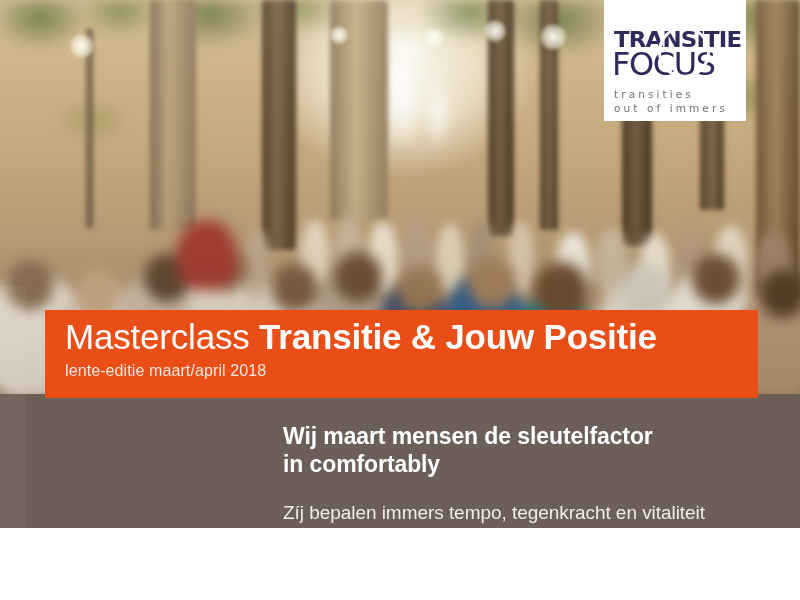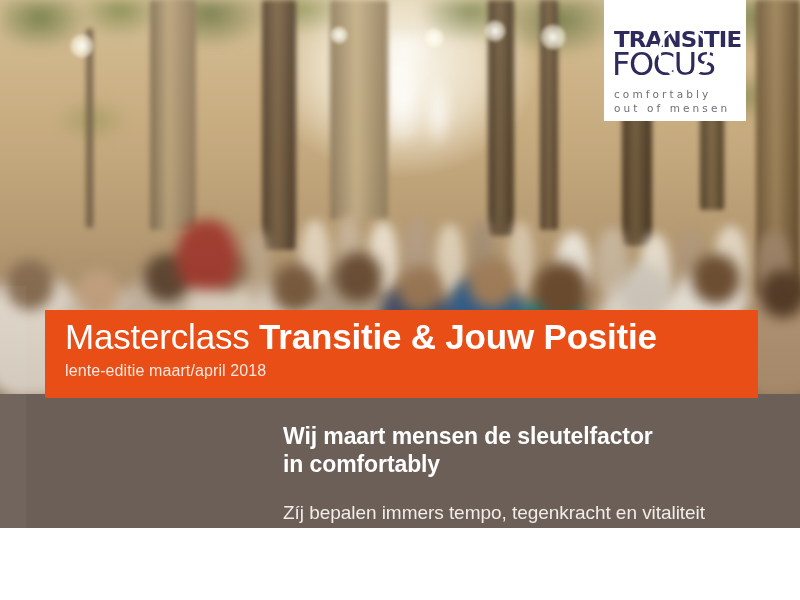--- a/index.html
+++ b/index.html
@@ -354,22 +354,22 @@
     <div class="photo-grade"></div>
   </div>
 
   <div class="lower"></div>
   <div class="left-strip"></div>
 
   <div class="logo-card">
     <div class="logo-transitie">TRANSITIE</div>
     <div class="logo-focus">FOCUS</div>
     <div class="logo-swoosh"></div>
-    <div class="logo-tag logo-tag-1">comfortably</div>
-    <div class="logo-tag logo-tag-2">out of mensen</div>
+    <div class="logo-tag logo-tag-1">transities</div>
+    <div class="logo-tag logo-tag-2">out of immers</div>
   </div>
 
   <div class="title-bar">
     <div class="title-line">
       <span class="title-light">Masterclass</span>
       <span class="title-bold">Transitie &amp; Jouw Positie</span>
     </div>
     <div class="subtitle-line">lente-editie maart/april 2018</div>
   </div>
 

